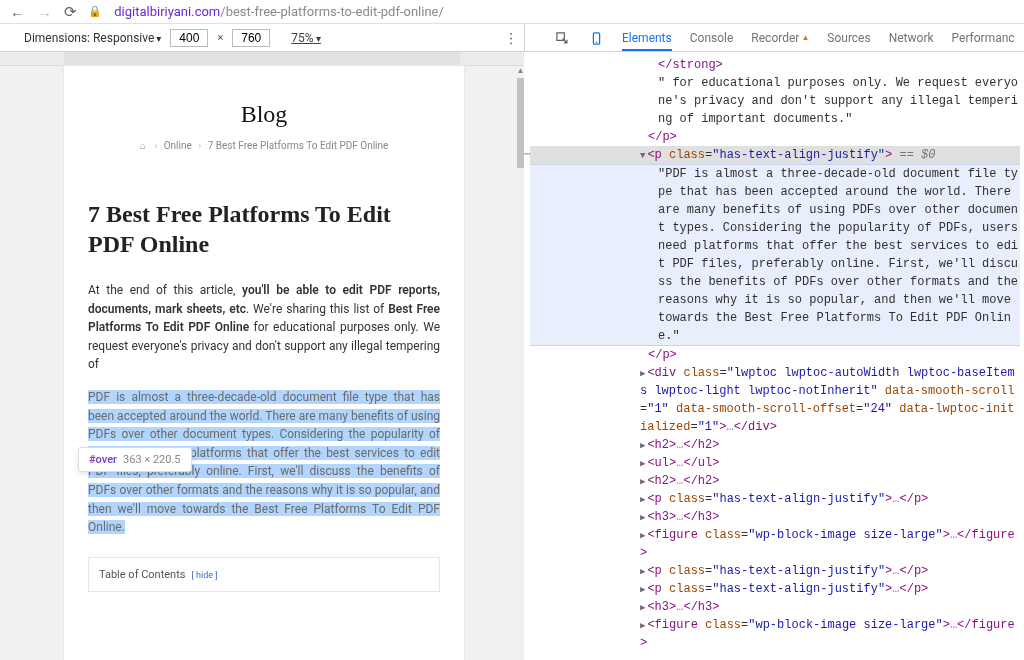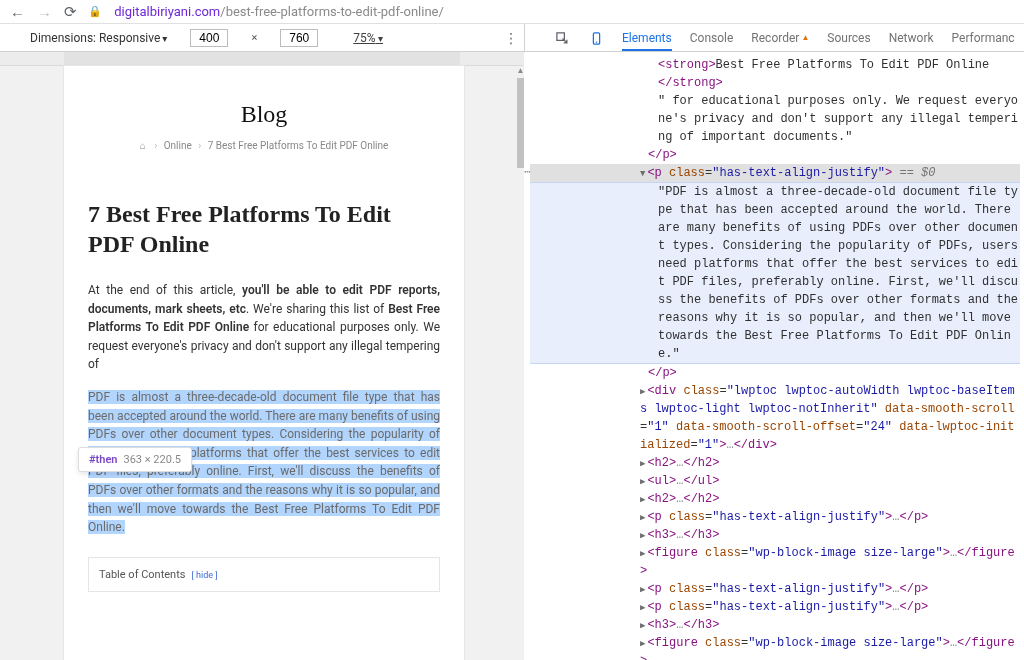--- a/index.html
+++ b/index.html
@@ -10,21 +10,21 @@
 .nav-arrow { color: #5f6368; font-size: 15px; cursor: pointer; }
 .nav-disabled { color: #c0c0c0; }
 .reload { font-size: 15px; color: #5f6368; cursor: pointer; }
 .lock { font-size: 11px; color: #5f6368; }
 .url { font-size: 13px; color: #202124; flex: 1; }
 .url .domain { color: #6d28d9; }
 .url .path { color: #8a8a8a; }
 
 
 .device-row { height: 28px; display: flex; align-items: center; background: #fff; border-bottom: 1px solid #d0d0d0; position: relative; }
-.device-left { display: flex; align-items: center; gap: 21px; padding-left: 30px; }
+.device-left { display: flex; align-items: center; gap: 7px; padding-left: 24px; }
 .dim-label { font-size: 12px; color: #333; margin-right: 2px; }
 .dim-dd::after { content: "▾"; margin-left: 2px; font-size: 10px; }
 .dim-input { width: 38px; height: 18px; text-align: center; font-size: 12px; border: 1px solid #bcbcbc; background: #fff; }
 .dim-x { font-size: 11px; color: #555; margin: 0 2px; }
 .zoom { font-size: 12px; color: #404040; margin-left: 14px; text-decoration: underline; }
 .zoom::after { content: " ▾"; font-size: 10px; }
 .device-kebab { position: absolute; left: 504px; font-size: 14px; color: #666; }
 .divider { position: absolute; left: 524px; top: 0; bottom: 0; width: 1px; background: #d0d0d0; }
 
 
@@ -159,31 +159,30 @@
           <p class="para"><span class="para-hl">PDF is almost a three-decade-old document file type that has been accepted around the world. There are many benefits of using PDFs over other document types. Considering the popularity of PDFs, users need platforms that offer the best services to edit PDF files, preferably online. First, we'll discuss the benefits of PDFs over other formats and the reasons why it is so popular, and then we'll move towards the Best Free Platforms To Edit PDF Online.</span></p>
 
           <div class="toc">
             <span>Table of Contents</span><span class="toc-hide">[ hide ]</span>
           </div>
         </div>
       </div>
     </div>
 
     <div class="tip">
-      <span class="tag">#then</span><span class="dim">363 × 220.5</span>
+      <span class="tag">#over</span><span class="dim">363 × 220.5</span>
     </div>
 
     <div class="scrollbar-v">
       <span class="sb-btn">▲</span>
       <div class="sb-thumb"></div>
     </div>
   </div>
 
   <div class="panel">
-    <div class="code-line ind1"><span class="t-tag">&lt;strong&gt;</span><span class="t-txt">Best Free Platforms To Edit PDF Online</span></div>
     <div class="code-line ind1"><span class="t-tag">&lt;/strong&gt;</span></div>
     <div class="code-line ind1"><span class="t-txt">" for educational purposes only. We request everyone's privacy and don't support any illegal tempering of important documents."</span></div>
     <div class="code-line ind1b"><span class="t-tag">&lt;/p&gt;</span></div>
 
     <div class="code-line ind0 row-hl-head ar-open"><span class="row-dots">⋯</span><span class="t-tag">&lt;p</span> <span class="t-attr">class</span>=<span class="t-str">"has-text-align-justify"</span><span class="t-tag">&gt;</span> <span class="t-sel">== $0</span></div>
     <div class="code-line ind1 row-hl"><span class="t-txt">"PDF is almost a three-decade-old document file type that has been accepted around the world. There are many benefits of using PDFs over other document types. Considering the popularity of PDFs, users need platforms that offer the best services to edit PDF files, preferably online. First, we'll discuss the benefits of PDFs over other formats and the reasons why it is so popular, and then we'll move towards the Best Free Platforms To Edit PDF Online."</span></div>
     <div class="code-line ind1b"><span class="t-tag">&lt;/p&gt;</span></div>
 
     <div class="code-line ind0 ar"><span class="t-tag">&lt;div</span> <span class="t-attr">class</span>=<span class="t-str">"lwptoc lwptoc-autoWidth lwptoc-baseItems lwptoc-light lwptoc-notInherit"</span> <span class="t-attr">data-smooth-scroll</span>=<span class="t-str">"1"</span> <span class="t-attr">data-smooth-scroll-offset</span>=<span class="t-str">"24"</span> <span class="t-attr">data-lwptoc-initialized</span>=<span class="t-str">"1"</span><span class="t-tag">&gt;</span><span class="t-ell">…</span><span class="t-tag">&lt;/div&gt;</span></div>
 

